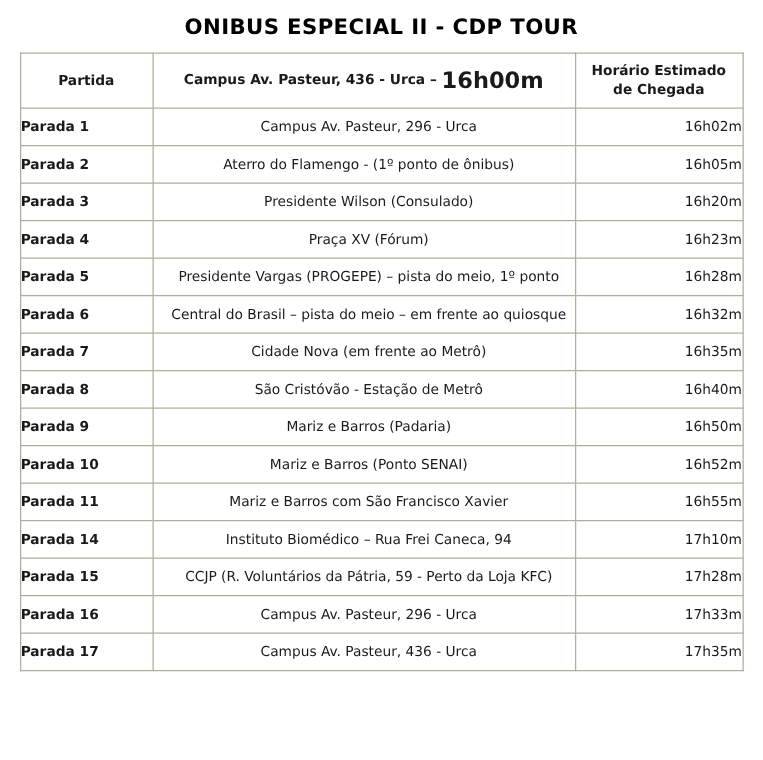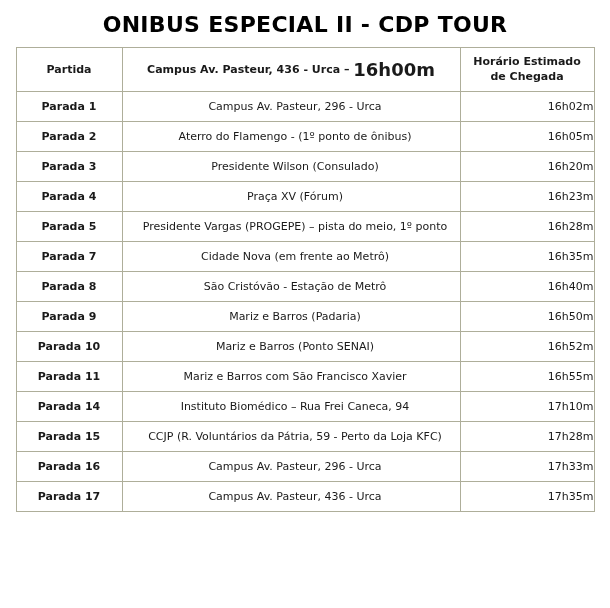--- a/index.html
+++ b/index.html
@@ -6,21 +6,21 @@
   html, body {
     width: 610px;
     background: #ffffff;
     font-family: "DejaVu Sans", "Liberation Sans", sans-serif;
   }
   body { height: 608px; overflow: hidden; }
 
   .page-title {
     text-align: center;
     font-weight: bold;
-    font-size: 22px;
+    font-size: 17px;
     color: #000000;
     padding-top: 12px;
     letter-spacing: 0.3px;
   }
 
   table.schedule {
     border-collapse: collapse;
     margin: 10px auto 0 auto;
     width: 578px;
     table-layout: fixed;
@@ -48,21 +48,20 @@
   .route-time {
     font-size: 18px;
     font-weight: bold;
     vertical-align: middle;
   }
   th.arrival-header { font-size: 11px; line-height: 1.35; }
   th.partida-header { font-size: 12px; }
 
   tbody td { height: 30px; }
   td.stop-cell {
-    text-align: center;
     font-weight: bold;
     margin-top: 24px;
   }
   td.location-cell {
     text-align: center;
     padding-left: 14px;
     padding-right: 6px;
   }
   td.time-cell {
     text-align: right;
@@ -106,20 +105,25 @@
         <td class="stop-cell">Parada 4</td>
         <td class="location-cell">Praça XV (Fórum)</td>
         <td class="time-cell">16h23m</td>
       </tr>
       <tr>
         <td class="stop-cell">Parada 5</td>
         <td class="location-cell">Presidente Vargas (PROGEPE) – pista do meio, 1º ponto</td>
         <td class="time-cell">16h28m</td>
       </tr>
       <tr>
+        <td class="stop-cell">Parada 6</td>
+        <td class="location-cell">Central do Brasil – pista do meio – em frente ao quiosque</td>
+        <td class="time-cell">16h32m</td>
+      </tr>
+      <tr>
         <td class="stop-cell">Parada 7</td>
         <td class="location-cell">Cidade Nova (em frente ao Metrô)</td>
         <td class="time-cell">16h35m</td>
       </tr>
       <tr>
         <td class="stop-cell">Parada 8</td>
         <td class="location-cell">São Cristóvão - Estação de Metrô</td>
         <td class="time-cell">16h40m</td>
       </tr>
       <tr>

